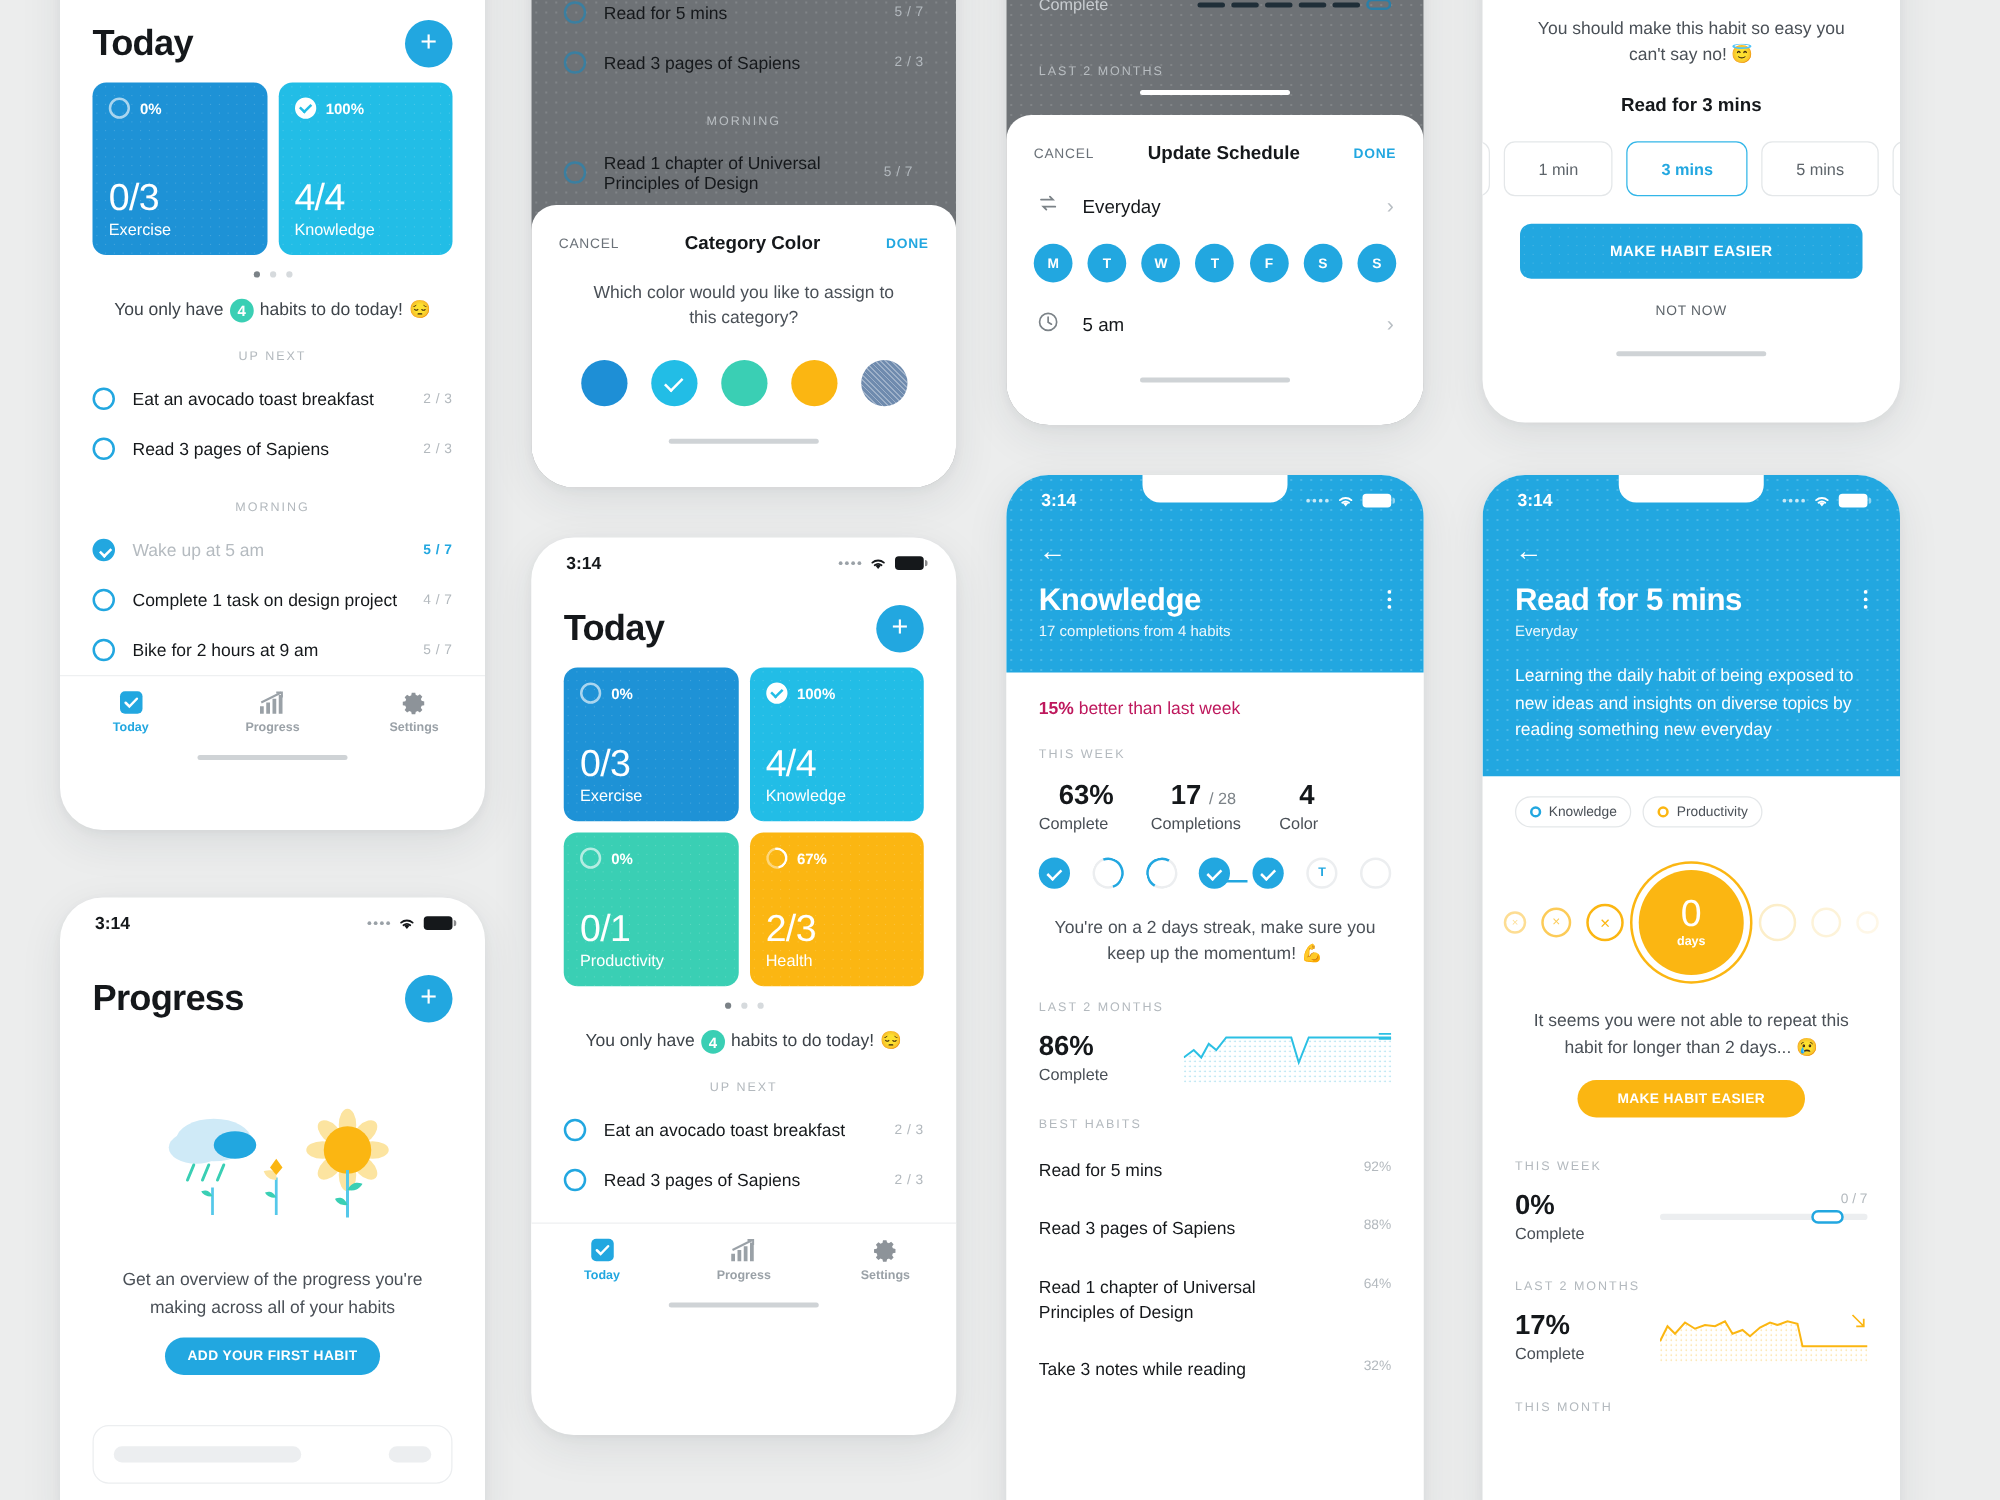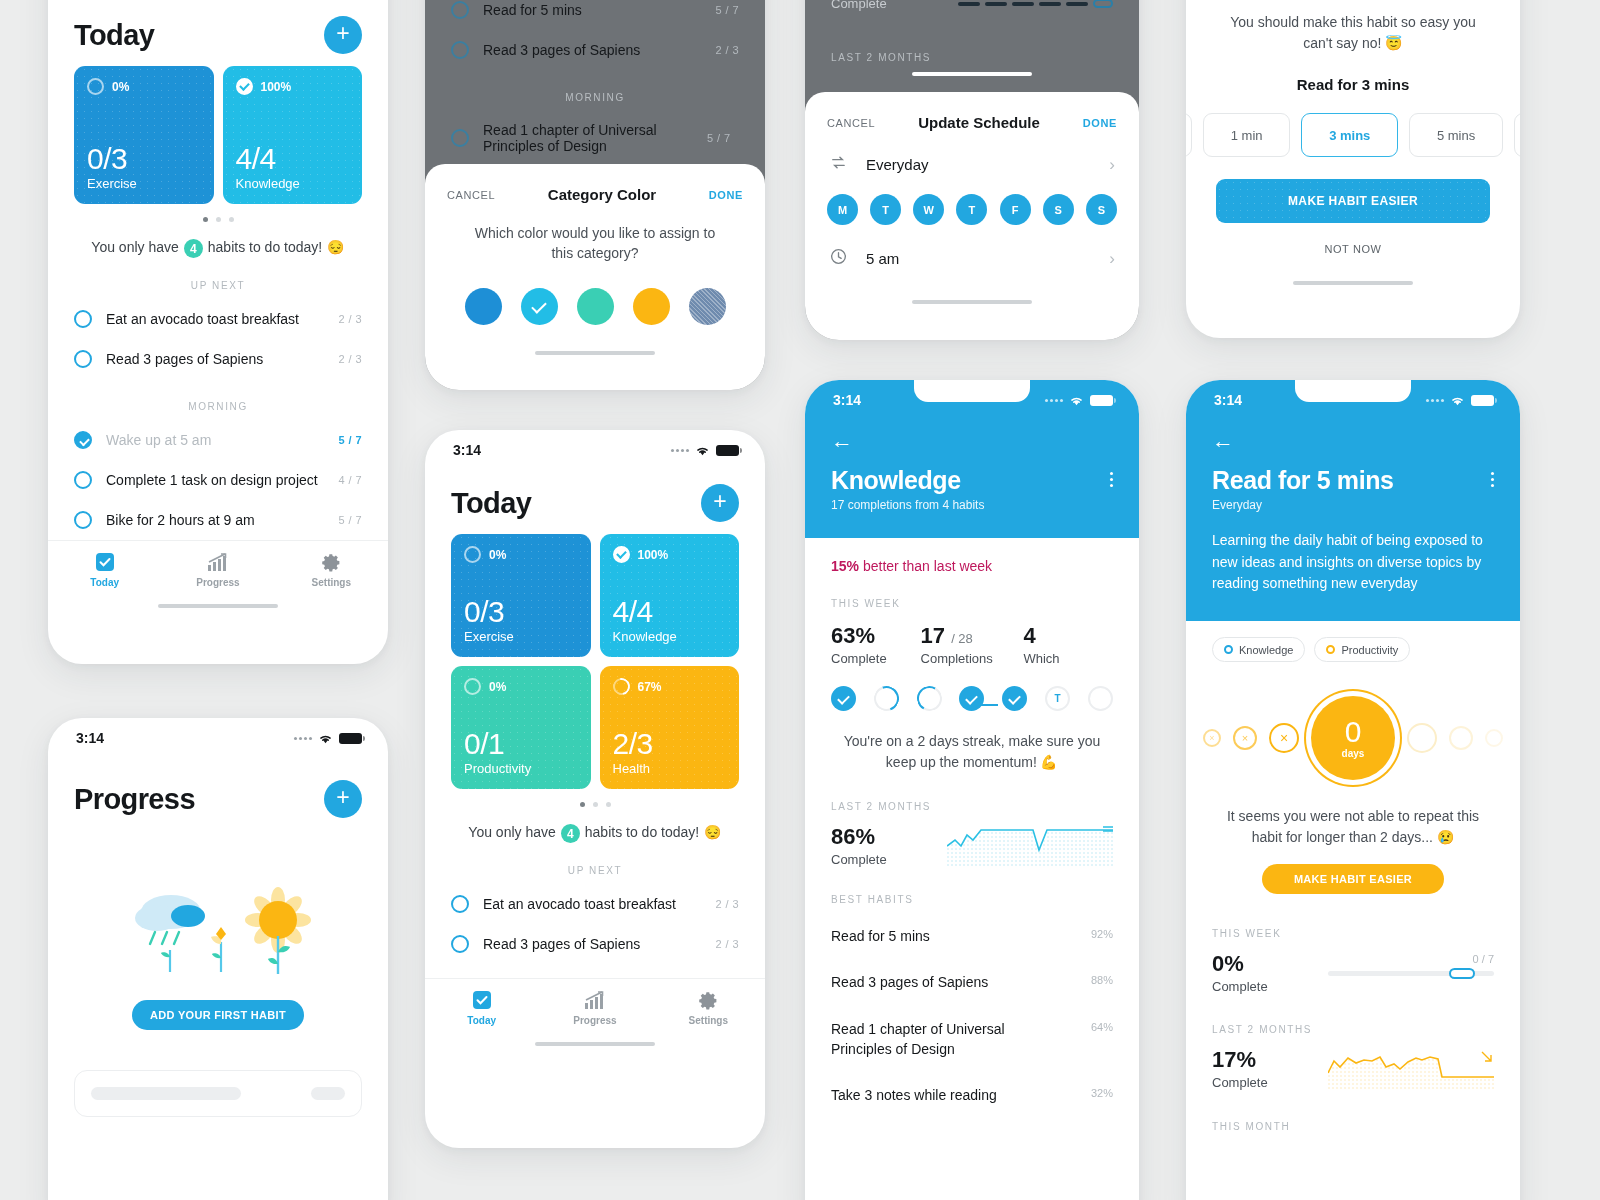--- a/index.html
+++ b/index.html
@@ -217,21 +217,21 @@
   .hero-title { font-size: 25px; font-weight: bold; letter-spacing:-.4px; }
   .hero-sub { font-size: 12px; margin-top: 3px; opacity: .92; }
   .hero-desc { font-size: 14px; line-height: 1.55; margin-top: 18px; }
 
   .better { font-size: 14px; color: #be185d; padding: 20px 26px 0 26px; }
   .better b { font-weight: bold; }
 
   .statrow { display:flex; padding: 6px 26px 0 26px; }
   .statcol { flex: 1; }
   .statcol.wide { flex: 1.15; }
-  .stat-v { font-size: 22px; font-weight: bold; color:#15181b; }
+  .stat-v { font-size: 22px; font-weight: bold; color:#15181b;margin-left:16px; }
   .stat-v small { font-size: 13px; font-weight: normal; color:#7b8287; }
   .stat-k { font-size: 13px; color: #4a5057; margin-top: 2px; }
 
   .weekdots { display:flex; align-items:center; justify-content:space-between; padding: 20px 26px 0 26px; position:relative; }
   .wd { width: 25px; height: 25px; border-radius:50%; flex:0 0 auto; position:relative; }
   .wd.done { background:#22a7e0; }
   .wd.done:after {
     content:''; position:absolute; left:7px; top:9px; width:9px; height:5px;
     border-left:2px solid #fff; border-bottom:2px solid #fff; transform: rotate(-45deg);
   }
@@ -459,20 +459,21 @@
             <ellipse cx="179" cy="32" rx="7" ry="12" transform="rotate(45 179 32)"></ellipse>
             <ellipse cx="151" cy="60" rx="7" ry="12" transform="rotate(45 151 60)"></ellipse>
             <ellipse cx="179" cy="60" rx="7" ry="12" transform="rotate(-45 179 60)"></ellipse>
           </g>
           <circle cx="165" cy="46" r="19" fill="#fbb612"></circle>
           <path d="M165 100V62" stroke="#55c8ea" stroke-width="2.4"></path>
           <path d="M165 78c9 2 12-5 12-5s-8-4-12 5z" fill="#3acfb4"></path>
           <path d="M165 90c-8 1-10-5-10-5s7-4 10 5z" fill="#3acfb4"></path>
         </svg>
       </div>
+      <div class="empty-copy">Get an overview of the progress you're making across all of your habits</div>
       <div class="btn-pill">ADD YOUR FIRST HABIT</div>
     </div>
     <div class="ghost-card">
       <div class="ghost-bar" style="width:150px;"></div>
       <div class="ghost-bar" style="width:34px;"></div>
     </div>
   </div>
 
   <div class="phone sq-top" style="left:425px; top:-210px; width:340px; height:600px;">
     <div class="dim-layer"></div>
@@ -742,21 +743,21 @@
       <div class="statcol">
         <div class="stat-v">63%</div>
         <div class="stat-k">Complete</div>
       </div>
       <div class="statcol wide">
         <div class="stat-v"><span>17</span> <small>/ 28</small></div>
         <div class="stat-k">Completions</div>
       </div>
       <div class="statcol">
         <div class="stat-v">4</div>
-        <div class="stat-k">Which</div>
+        <div class="stat-k">Color</div>
       </div>
     </div>
 
     <div class="weekdots">
       <div class="wd done"></div>
       <div class="wd part"></div>
       <div class="wd part2"></div>
       <div class="wd done"></div>
       <div class="wd done"></div>
       <div class="wd today">T</div>

